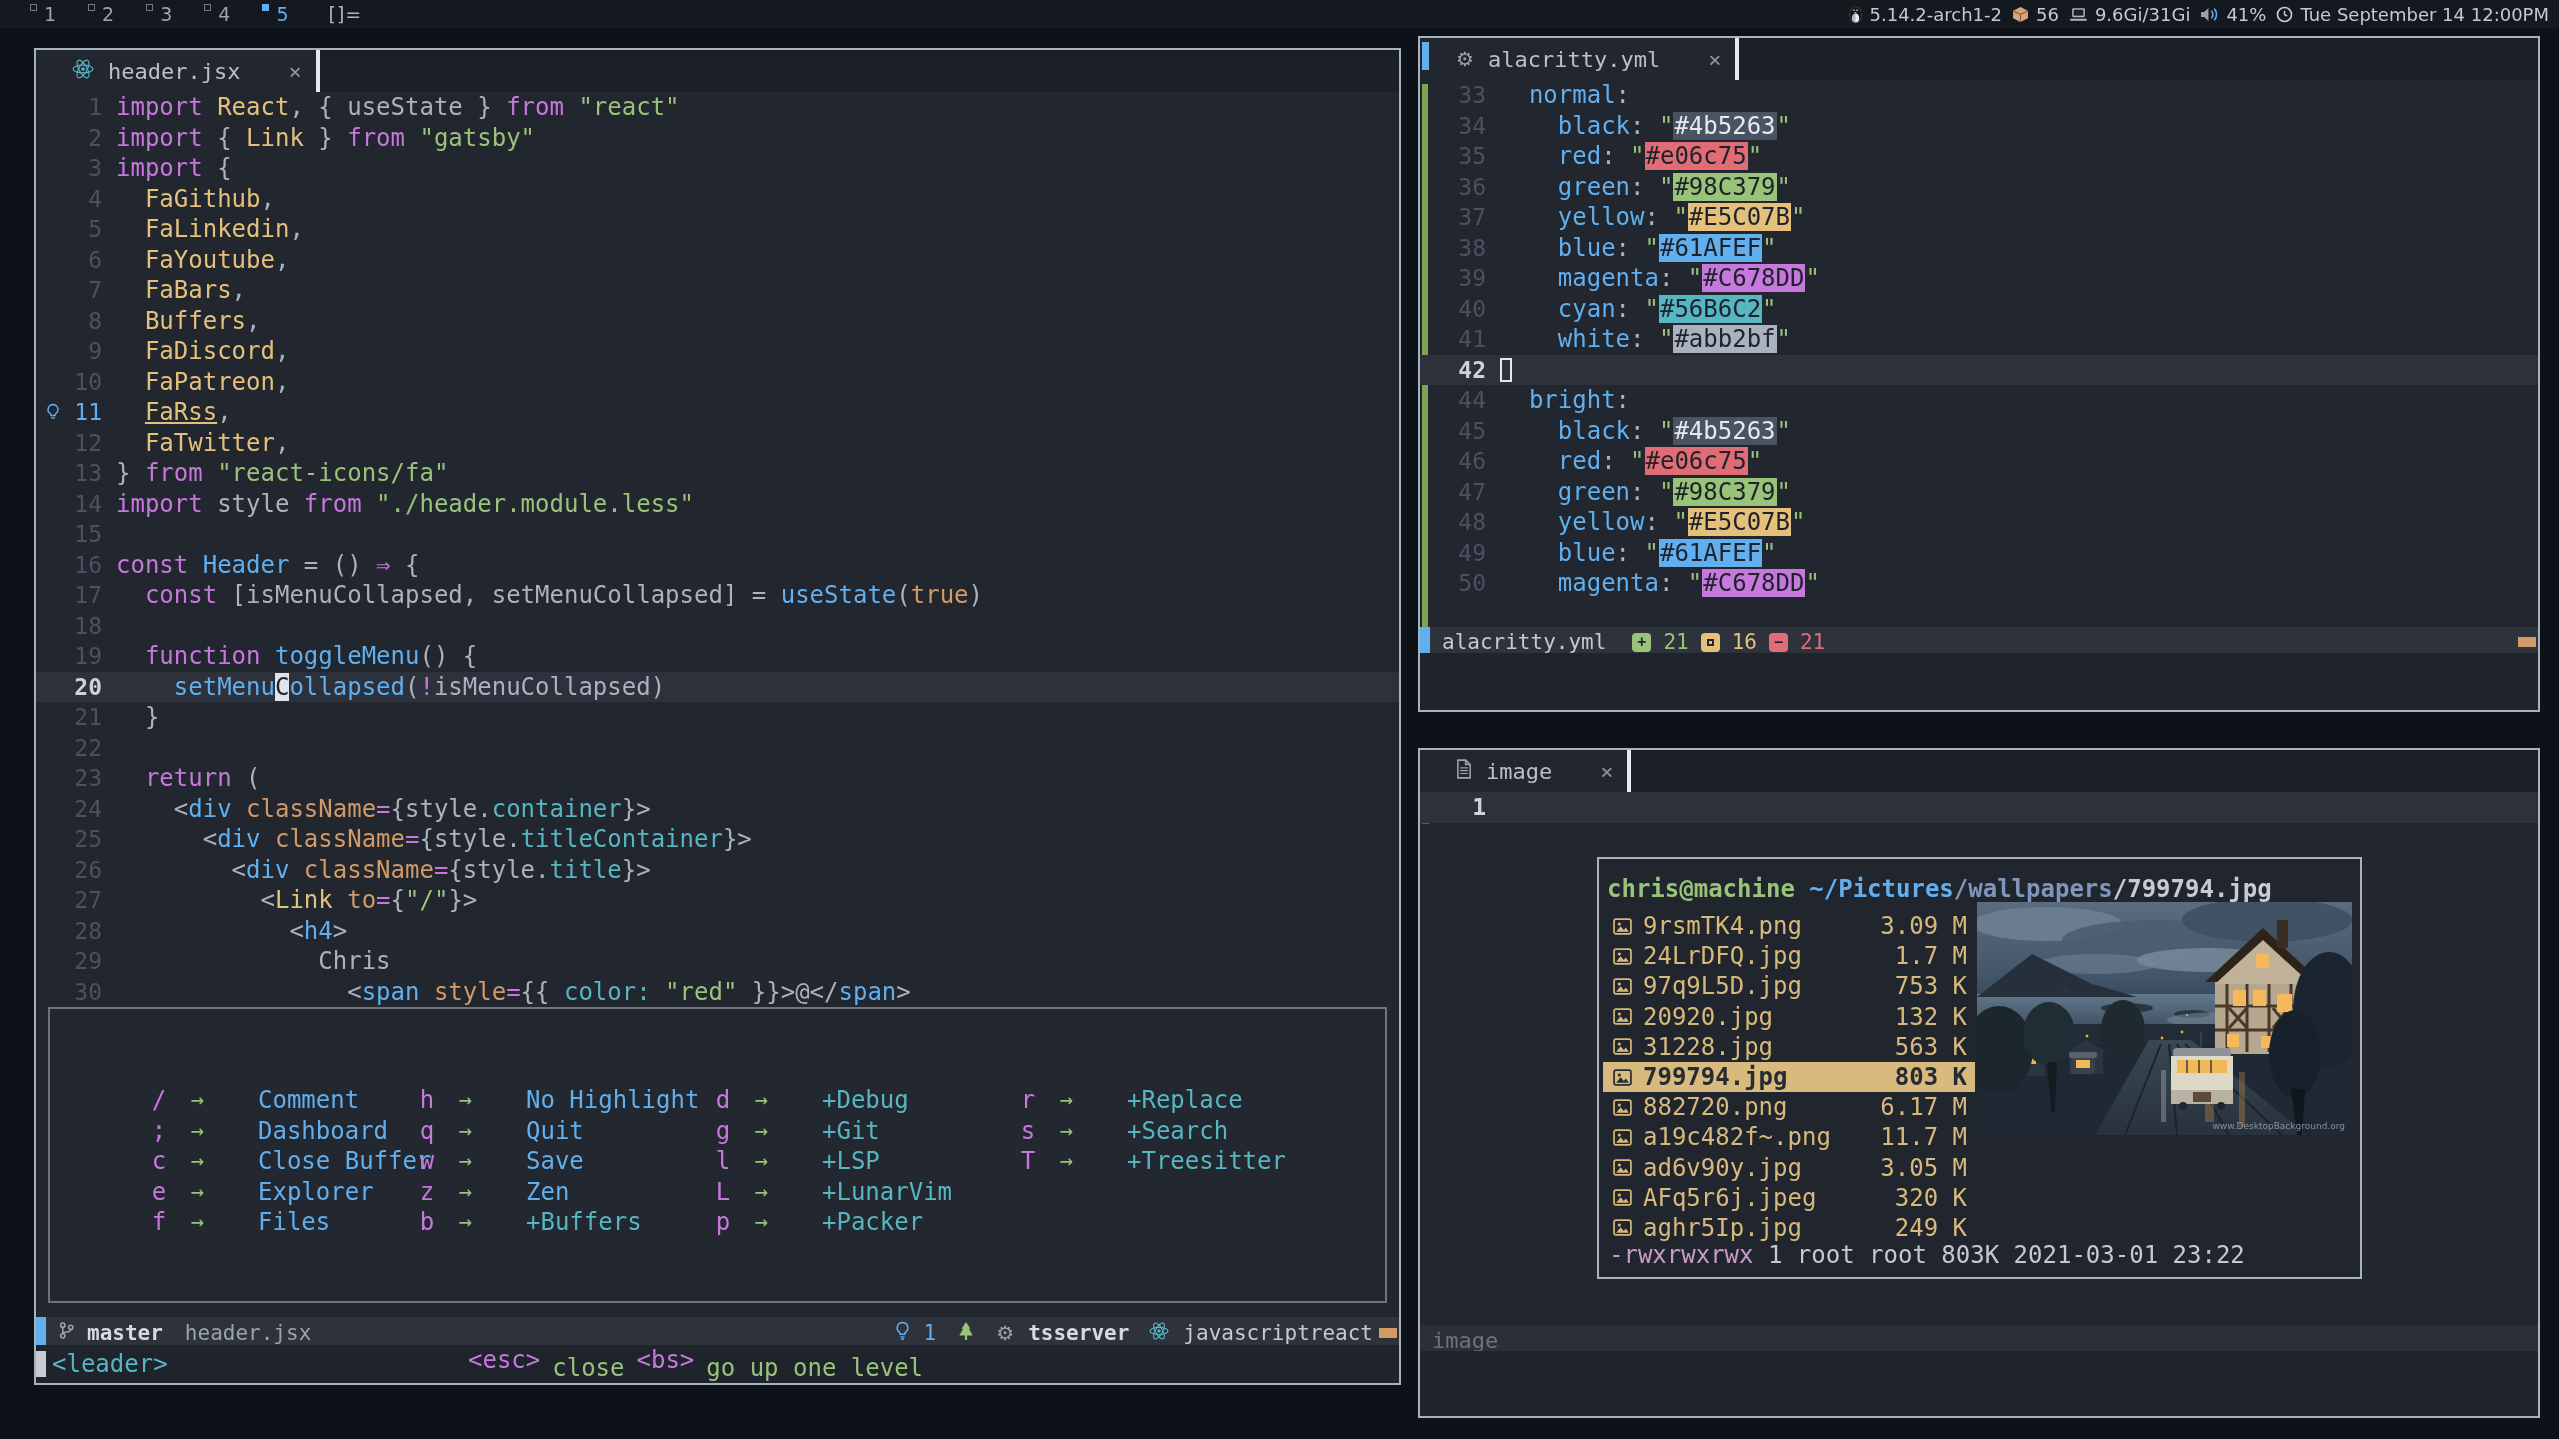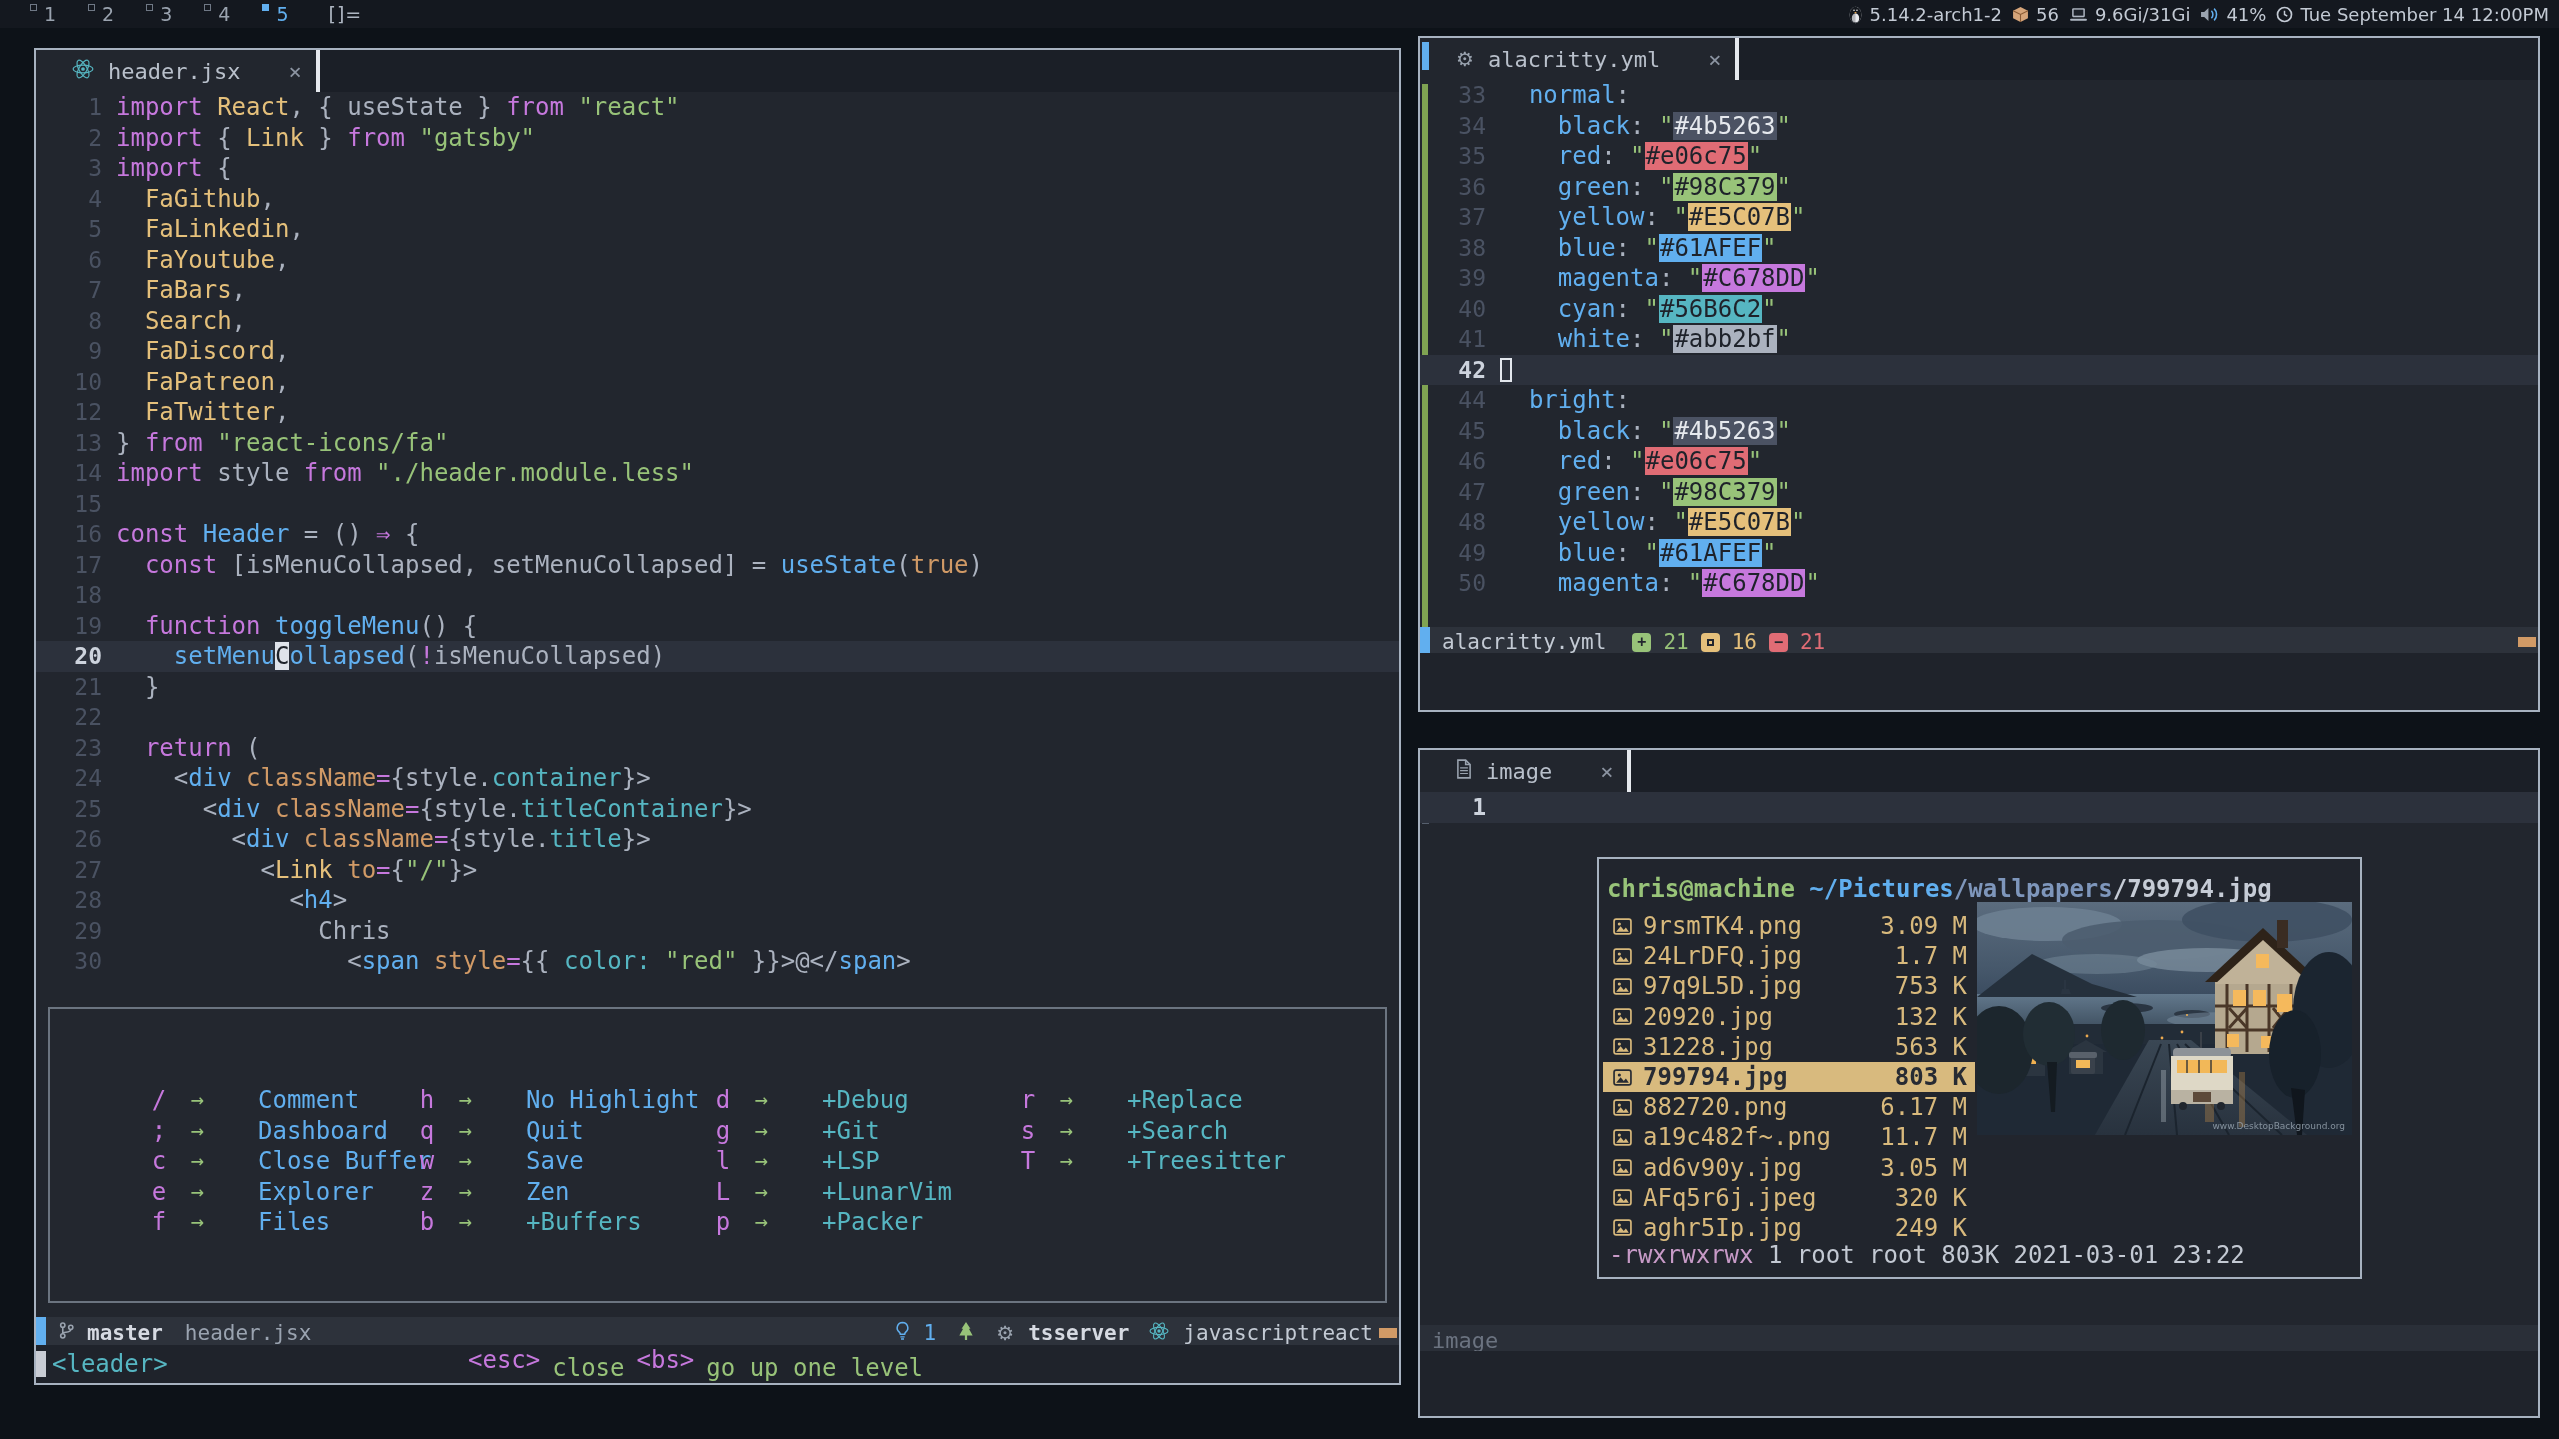--- a/index.html
+++ b/index.html
@@ -199,23 +199,27 @@
       <div class="tab-cursor"></div>
     </div>
     <div class="code-area" id="code-left" style="top:42px; height:916px;">
         <div class="code-line"><span class="sign-col"></span><span class="lnum">1</span><span class="ltext"><span class="s-kw">import</span><span class="s-txt"> </span><span class="s-id">React</span><span class="s-txt">, { useState } </span><span class="s-kw">from</span><span class="s-txt"> </span><span class="s-str">"react"</span></span></div>
         <div class="code-line"><span class="sign-col"></span><span class="lnum">2</span><span class="ltext"><span class="s-kw">import</span><span class="s-txt"> { </span><span class="s-id">Link</span><span class="s-txt"> } </span><span class="s-kw">from</span><span class="s-txt"> </span><span class="s-str">"gatsby"</span></span></div>
         <div class="code-line"><span class="sign-col"></span><span class="lnum">3</span><span class="ltext"><span class="s-kw">import</span><span class="s-txt"> {</span></span></div>
         <div class="code-line"><span class="sign-col"></span><span class="lnum">4</span><span class="ltext"><span class="s-txt">  </span><span class="s-id">FaGithub</span><span class="s-txt">,</span></span></div>
         <div class="code-line"><span class="sign-col"></span><span class="lnum">5</span><span class="ltext"><span class="s-txt">  </span><span class="s-id">FaLinkedin</span><span class="s-txt">,</span></span></div>
         <div class="code-line"><span class="sign-col"></span><span class="lnum">6</span><span class="ltext"><span class="s-txt">  </span><span class="s-id">FaYoutube</span><span class="s-txt">,</span></span></div>
         <div class="code-line"><span class="sign-col"></span><span class="lnum">7</span><span class="ltext"><span class="s-txt">  </span><span class="s-id">FaBars</span><span class="s-txt">,</span></span></div>
-        <div class="code-line"><span class="sign-col"></span><span class="lnum">8</span><span class="ltext"><span class="s-txt">  </span><span class="s-id">Search</span><span class="s-txt">,</span></span></div>
+        <div class="code-line"><span class="sign-col"></span><span class="lnum">8</span><span class="ltext"><span class="s-txt">  </span><span class="s-id">Buffers</span><span class="s-txt">,</span></span></div>
         <div class="code-line"><span class="sign-col"></span><span class="lnum">9</span><span class="ltext"><span class="s-txt">  </span><span class="s-id">FaDiscord</span><span class="s-txt">,</span></span></div>
         <div class="code-line"><span class="sign-col"></span><span class="lnum">10</span><span class="ltext"><span class="s-txt">  </span><span class="s-id">FaPatreon</span><span class="s-txt">,</span></span></div>
+        <div class="code-line"><span class="sign-col"><svg width="14" height="19" viewBox="0 0 14 18">
+              <path d="M7 1a5 5 0 0 1 3.2 8.8c-.8.7-1.2 1.4-1.2 2.2H5c0-.8-.4-1.5-1.2-2.2A5 5 0 0 1 7 1z" fill="none" stroke="#61afef" stroke-width="1.4"></path>
+              <path d="M5 14.5h4" stroke="#61afef" stroke-width="1.3"></path>
+            </svg></span><span class="lnum blue">11</span><span class="ltext"><span class="s-txt">  </span><span class="s-id s-u">FaRss</span><span class="s-txt">,</span></span></div>
         <div class="code-line"><span class="sign-col"></span><span class="lnum">12</span><span class="ltext"><span class="s-txt">  </span><span class="s-id">FaTwitter</span><span class="s-txt">,</span></span></div>
         <div class="code-line"><span class="sign-col"></span><span class="lnum">13</span><span class="ltext"><span class="s-txt">} </span><span class="s-kw">from</span><span class="s-txt"> </span><span class="s-str">"react-icons/fa"</span></span></div>
         <div class="code-line"><span class="sign-col"></span><span class="lnum">14</span><span class="ltext"><span class="s-kw">import</span><span class="s-txt"> style </span><span class="s-kw">from</span><span class="s-txt"> </span><span class="s-str">"./header.module.less"</span></span></div>
         <div class="code-line"><span class="sign-col"></span><span class="lnum">15</span><span class="ltext"></span></div>
         <div class="code-line"><span class="sign-col"></span><span class="lnum">16</span><span class="ltext"><span class="s-kw">const</span><span class="s-txt"> </span><span class="s-fn">Header</span><span class="s-txt"> = () </span><span class="s-op">⇒</span><span class="s-txt"> {</span></span></div>
         <div class="code-line"><span class="sign-col"></span><span class="lnum">17</span><span class="ltext"><span class="s-txt">  </span><span class="s-kw">const</span><span class="s-txt"> [isMenuCollapsed, setMenuCollapsed] = </span><span class="s-fn">useState</span><span class="s-txt">(</span><span class="s-num">true</span><span class="s-txt">)</span></span></div>
         <div class="code-line"><span class="sign-col"></span><span class="lnum">18</span><span class="ltext"></span></div>
         <div class="code-line"><span class="sign-col"></span><span class="lnum">19</span><span class="ltext"><span class="s-txt">  </span><span class="s-kw">function</span><span class="s-txt"> </span><span class="s-fn">toggleMenu</span><span class="s-txt">() {</span></span></div>
         <div class="code-line cl"><span class="sign-col"></span><span class="lnum act">20</span><span class="ltext"><span class="s-txt">    </span><span class="s-fn">setMenu</span><span class="s-cursor">C</span><span class="s-fn">ollapsed</span><span class="s-txt">(</span><span class="s-op">!</span><span class="s-txt">isMenuCollapsed</span><span class="s-txt">)</span></span></div>
         <div class="code-line"><span class="sign-col"></span><span class="lnum">21</span><span class="ltext"><span class="s-txt">  }</span></span></div>

